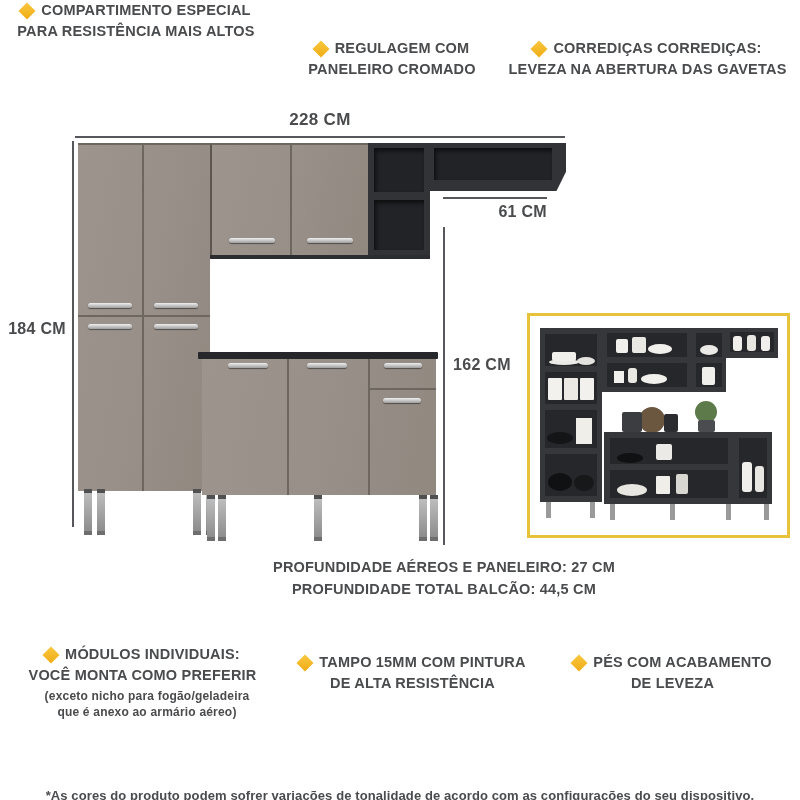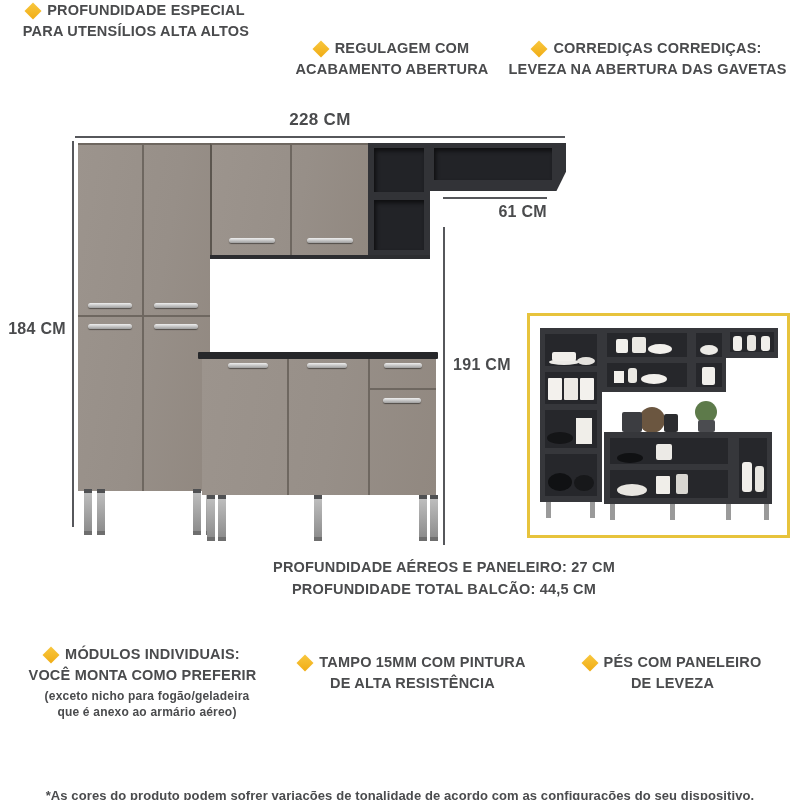--- a/index.html
+++ b/index.html
@@ -46,52 +46,52 @@
             font-size:13px;color:#4a4b4d;letter-spacing:.1px;}
 </style>
 </head>
 <body>
 
 <div class="canvas">
 
   <div class="feature" style="left:0;top:38;width:272px;">
     <div class="fline">
       <span class="diamond"></span>
-      <span>PROFUNDIDADE ESPECIAL</span>
-    </div>
-    <div>PARA UTENSÍLIOS ALTA ALTOS</div>
+      <span>COMPARTIMENTO ESPECIAL</span>
+    </div>
+    <div>PARA RESISTÊNCIA MAIS ALTOS</div>
   </div>
 
   <div class="feature" style="left:266;top:38px;left:266px;width:252px;">
     <div class="fline">
       <span class="diamond"></span>
       <span>REGULAGEM COM</span>
     </div>
-    <div>ACABAMENTO ABERTURA</div>
+    <div>PANELEIRO CROMADO</div>
   </div>
 
   <div class="feature" style="left:495px;top:38px;width:305px;">
     <div class="fline">
       <span class="diamond"></span>
       <span>CORREDIÇAS CORREDIÇAS:</span>
     </div>
     <div>LEVEZA NA ABERTURA DAS GAVETAS</div>
   </div>
 
   <div class="dim dim-big" style="left:75px;top:110px;width:490px;text-align:center;">228 CM</div>
   <div class="hline" style="left:75px;top:136px;width:490px;"></div>
 
   <div class="vline" style="left:72px;top:141px;height:386px;"></div>
   <div class="dim" style="left:2px;top:320px;width:64px;text-align:right;">184 CM</div>
 
   <div class="hline" style="left:443px;top:197px;width:104px;"></div>
   <div class="dim" style="left:443px;top:203px;width:104px;text-align:right;">61 CM</div>
 
   <div class="vline" style="left:443px;top:227px;height:318px;"></div>
-  <div class="dim" style="left:453px;top:356px;width:72px;">191 CM</div>
+  <div class="dim" style="left:453px;top:356px;width:72px;">162 CM</div>
 
   <div class="door-surface" style="left:78px;top:143px;width:132px;height:346px;border-top:2px solid #6e6760;">
     <div class="seam-v" style="left:64px;"></div>
     <div class="seam-h" style="top:170px;"></div>
     <div class="handle" style="left:10px;top:158px;width:44px;"></div>
     <div class="handle" style="left:76px;top:158px;width:44px;"></div>
     <div class="handle" style="left:10px;top:179px;width:44px;"></div>
     <div class="handle" style="left:76px;top:179px;width:44px;"></div>
   </div>
   <div class="leg" style="left:84px;top:489px;height:38px;"></div>
@@ -222,20 +222,20 @@
     <div class="fline">
       <span class="diamond"></span>
       <span>TAMPO 15MM COM PINTURA</span>
     </div>
     <div>DE ALTA RESISTÊNCIA</div>
   </div>
 
   <div class="feature" style="left:545px;top:652px;width:255px;">
     <div class="fline">
       <span class="diamond"></span>
-      <span>PÉS COM PANELEIRO</span>
+      <span>PÉS COM ACABAMENTO</span>
     </div>
     <div>DE LEVEZA</div>
   </div>
 
   <div class="footnote" style="top:788px;">*As cores do produto podem sofrer variações de tonalidade de acordo com as configurações do seu dispositivo.</div>
 
 </div>
 
 </body></html>

